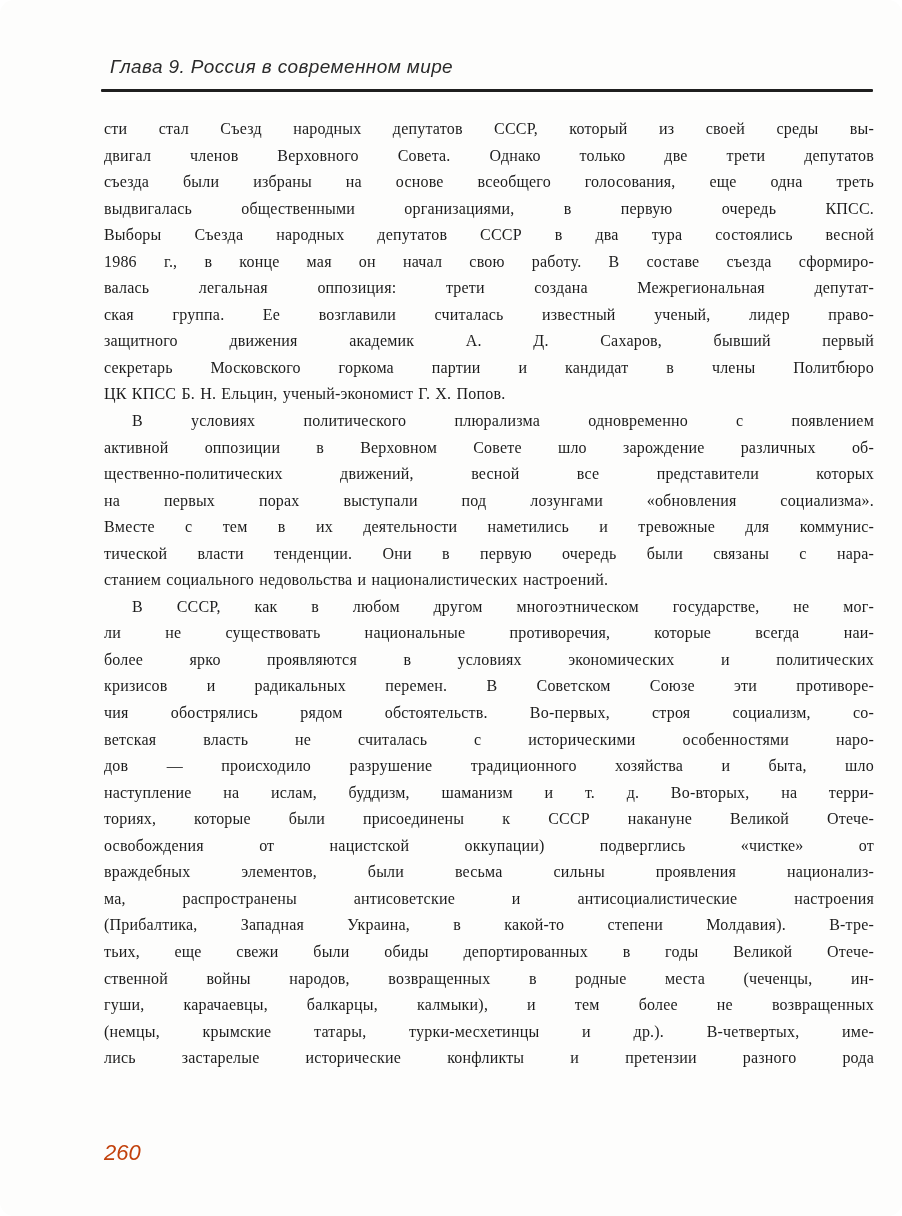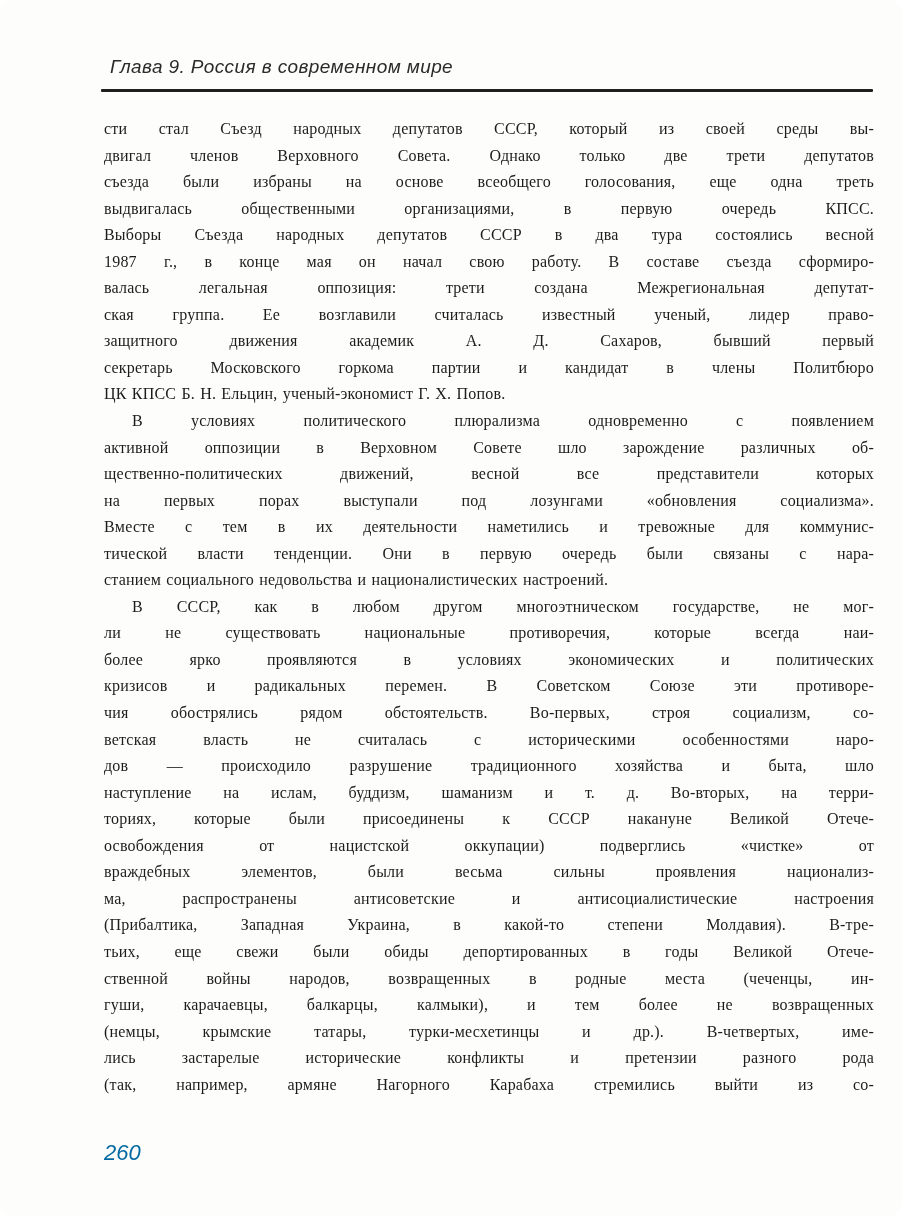--- a/index.html
+++ b/index.html
@@ -58,36 +58,36 @@
     text-indent: 28px;
   }
   .page-number {
     position: absolute;
     left: 104px;
     top: 1140px;
     font-family: "Liberation Sans", sans-serif;
     font-style: italic;
     font-weight: 500;
     font-size: 22px;
-    color: #0369a1;
+    color: #c2410c;
   }
 </style>
 </head>
 <body>
 
 <div class="page">
   <div class="running-header">Глава 9. Россия в современном мире</div>
   <div class="header-rule"></div>
   <div class="body-text">
       <div class="line">сти стал Съезд народных депутатов СССР, который из своей среды вы-</div>
       <div class="line">двигал членов Верховного Совета. Однако только две трети депутатов</div>
       <div class="line">съезда были избраны на основе всеобщего голосования, еще одна треть</div>
       <div class="line">выдвигалась общественными организациями, в первую очередь КПСС.</div>
       <div class="line">Выборы Съезда народных депутатов СССР в два тура состоялись весной</div>
-      <div class="line">1987 г., в конце мая он начал свою работу. В составе съезда сформиро-</div>
+      <div class="line">1986 г., в конце мая он начал свою работу. В составе съезда сформиро-</div>
       <div class="line">валась легальная оппозиция: трети создана Межрегиональная депутат-</div>
       <div class="line">ская группа. Ее возглавили считалась известный ученый, лидер право-</div>
       <div class="line">защитного движения академик А. Д. Сахаров, бывший первый</div>
       <div class="line">секретарь Московского горкома партии и кандидат в члены Политбюро</div>
       <div class="line para-end">ЦК КПСС Б. Н. Ельцин, ученый-экономист Г. Х. Попов.</div>
       <div class="line indent">В условиях политического плюрализма одновременно с появлением</div>
       <div class="line">активной оппозиции в Верховном Совете шло зарождение различных об-</div>
       <div class="line">щественно-политических движений, весной все представители которых</div>
       <div class="line">на первых порах выступали под лозунгами «обновления социализма».</div>
       <div class="line">Вместе с тем в их деятельности наметились и тревожные для коммунис-</div>
@@ -104,16 +104,15 @@
       <div class="line">ториях, которые были присоединены к СССР накануне Великой Отече-</div>
       <div class="line">освобождения от нацистской оккупации) подверглись «чистке» от</div>
       <div class="line">враждебных элементов, были весьма сильны проявления национализ-</div>
       <div class="line">ма, распространены антисоветские и антисоциалистические настроения</div>
       <div class="line">(Прибалтика, Западная Украина, в какой-то степени Молдавия). В-тре-</div>
       <div class="line">тьих, еще свежи были обиды депортированных в годы Великой Отече-</div>
       <div class="line">ственной войны народов, возвращенных в родные места (чеченцы, ин-</div>
       <div class="line">гуши, карачаевцы, балкарцы, калмыки), и тем более не возвращенных</div>
       <div class="line">(немцы, крымские татары, турки-месхетинцы и др.). В-четвертых, име-</div>
       <div class="line">лись застарелые исторические конфликты и претензии разного рода</div>
-      <div class="line">(так, например, армяне Нагорного Карабаха стремились выйти из со-</div>
     </div>
   <div class="page-number">260</div>
 </div>
 
 </body></html>

